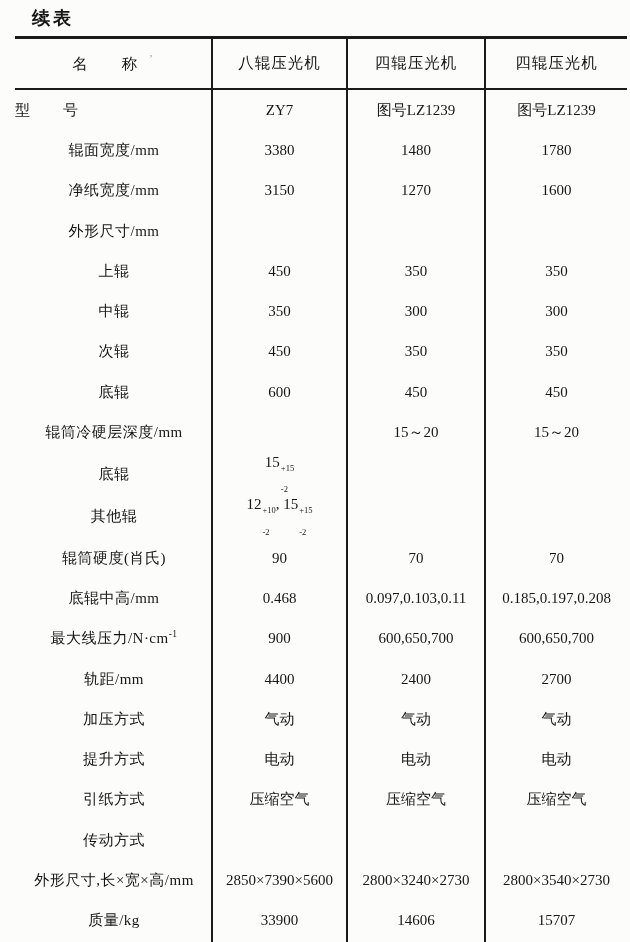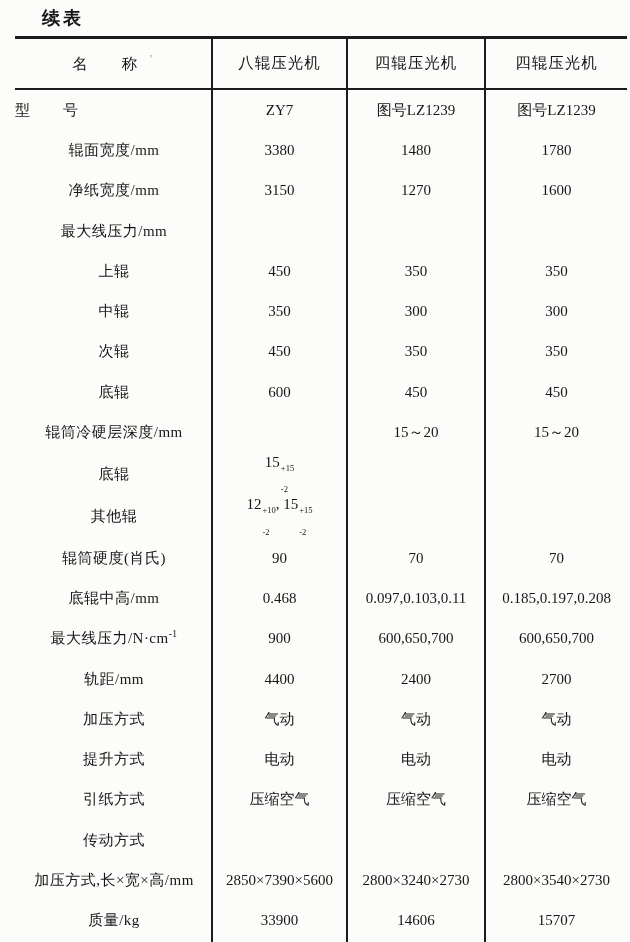--- a/index.html
+++ b/index.html
@@ -7,21 +7,21 @@
     position: relative;
     width: 630px;
     height: 942px;
     background: #fcfcfa;
     color: #161616;
     font-family: "Liberation Serif", "DejaVu Serif", serif;
     overflow: hidden;
   }
   .title {
     position: absolute;
-    left: 42px;
+    left: 32px;
     top: 6px;
     font-size: 18px;
     font-weight: bold;
     letter-spacing: 3px;
   }
   table.spec {
     position: absolute;
     left: 15px;
     top: 36px;
     width: 612px;
@@ -104,21 +104,21 @@
           <td class="val vline rich">1480</td>
           <td class="val vline rich">1780</td>
         </tr>
         <tr>
           <td class="label rich">净纸宽度/mm</td>
           <td class="val vline rich">3150</td>
           <td class="val vline rich">1270</td>
           <td class="val vline rich">1600</td>
         </tr>
         <tr>
-          <td class="label rich">最大线压力/mm</td>
+          <td class="label rich">外形尺寸/mm</td>
           <td class="val vline rich"></td>
           <td class="val vline rich"></td>
           <td class="val vline rich"></td>
         </tr>
         <tr>
           <td class="label rich">上辊</td>
           <td class="val vline rich">450</td>
           <td class="val vline rich">350</td>
           <td class="val vline rich">350</td>
         </tr>
@@ -209,21 +209,21 @@
           <td class="val vline rich">压缩空气</td>
           <td class="val vline rich">压缩空气</td>
         </tr>
         <tr>
           <td class="label rich">传动方式</td>
           <td class="val vline rich"></td>
           <td class="val vline rich"></td>
           <td class="val vline rich"></td>
         </tr>
         <tr>
-          <td class="label rich">加压方式,长×宽×高/mm</td>
+          <td class="label rich">外形尺寸,长×宽×高/mm</td>
           <td class="val vline rich">2850×7390×5600</td>
           <td class="val vline rich">2800×3240×2730</td>
           <td class="val vline rich">2800×3540×2730</td>
         </tr>
         <tr>
           <td class="label rich">质量/kg</td>
           <td class="val vline rich">33900</td>
           <td class="val vline rich">14606</td>
           <td class="val vline rich">15707</td>
         </tr>

